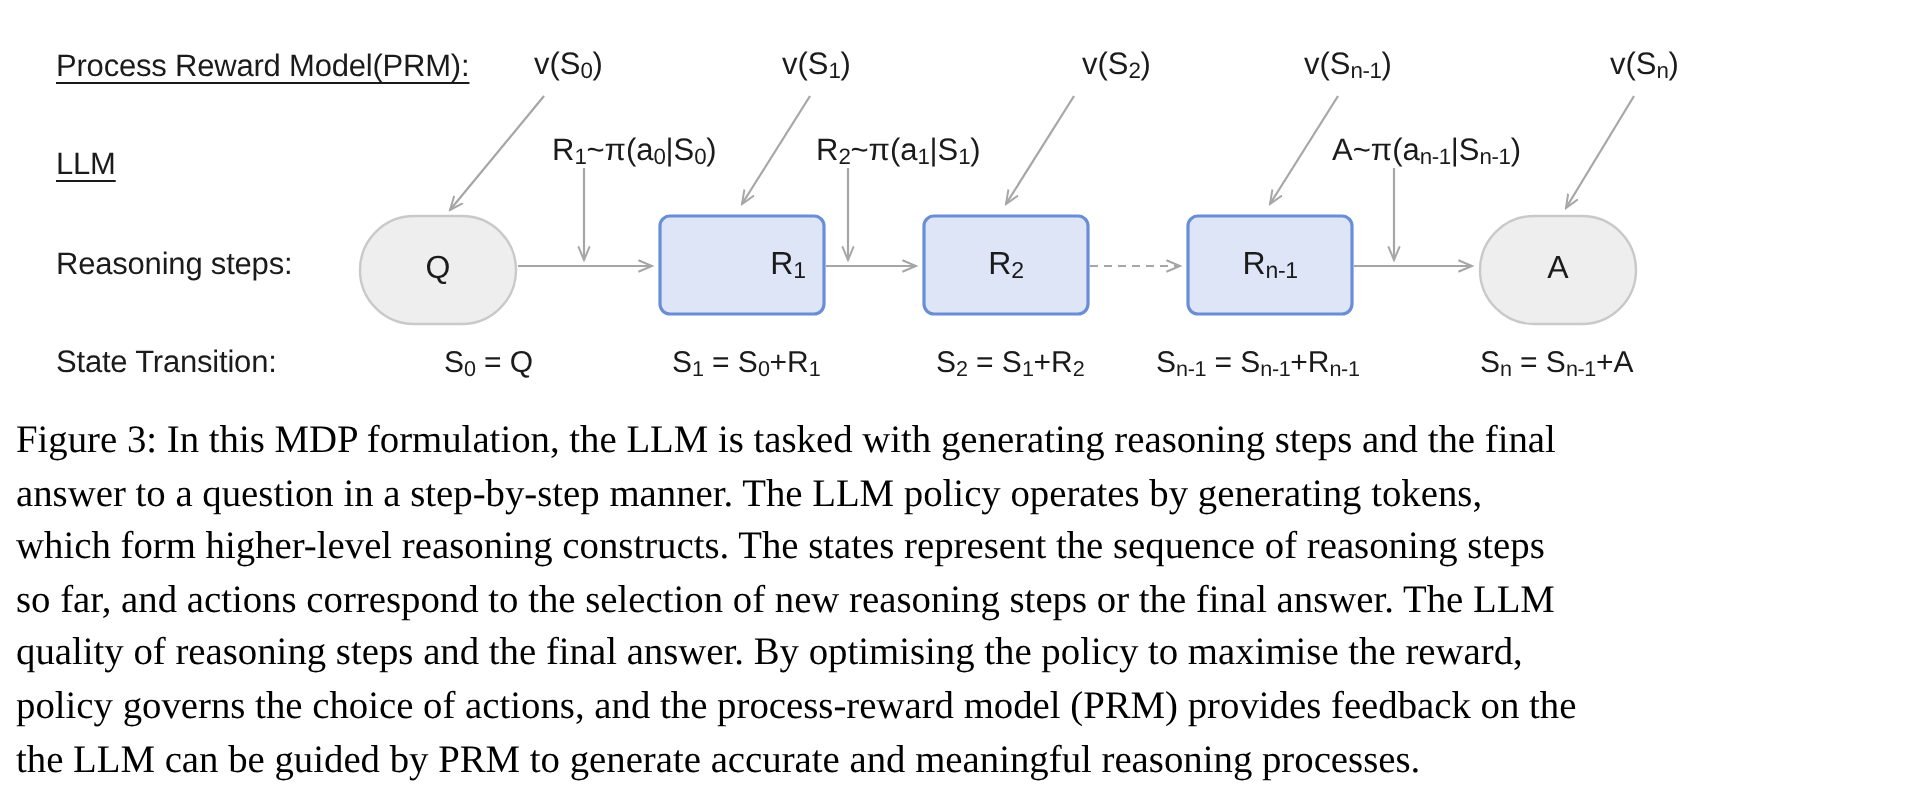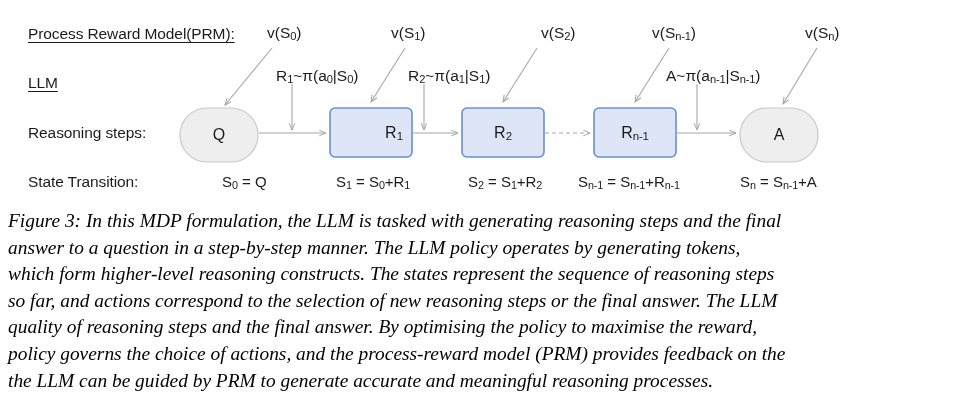--- a/index.html
+++ b/index.html
@@ -82,21 +82,20 @@
     position: absolute;
     left: 8px;
     top: 208px;
     width: 950px;
     font-family: "Liberation Serif", serif;
     font-size: 19.4px;
     line-height: 26.6px;
     text-align: justify;
     text-justify: inter-word;
     color: #000000;
-    font-style: italic;
   }
   #caption .cap-line {
     display: block;
     white-space: nowrap;
   }
   #caption .cap-line.j {
     display: flex;
     justify-content: space-between;
   }
 </style>

